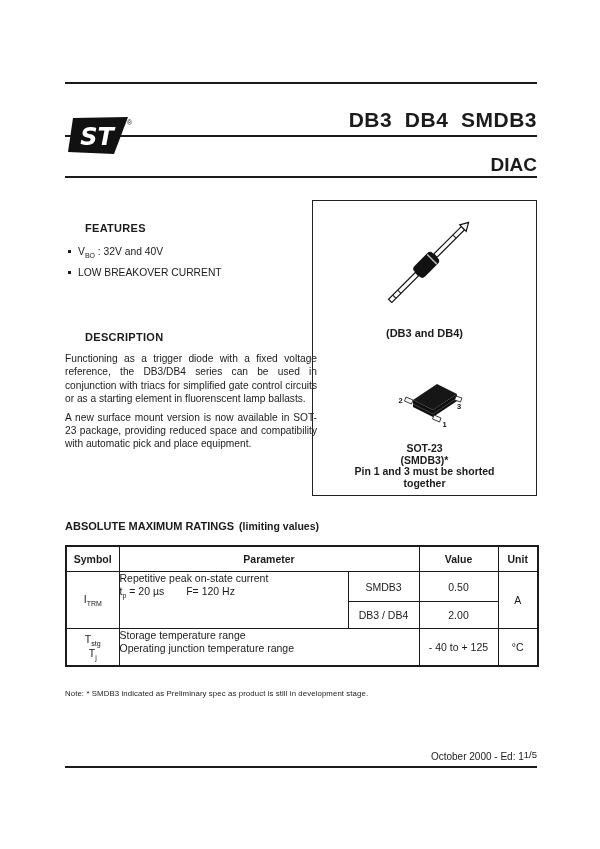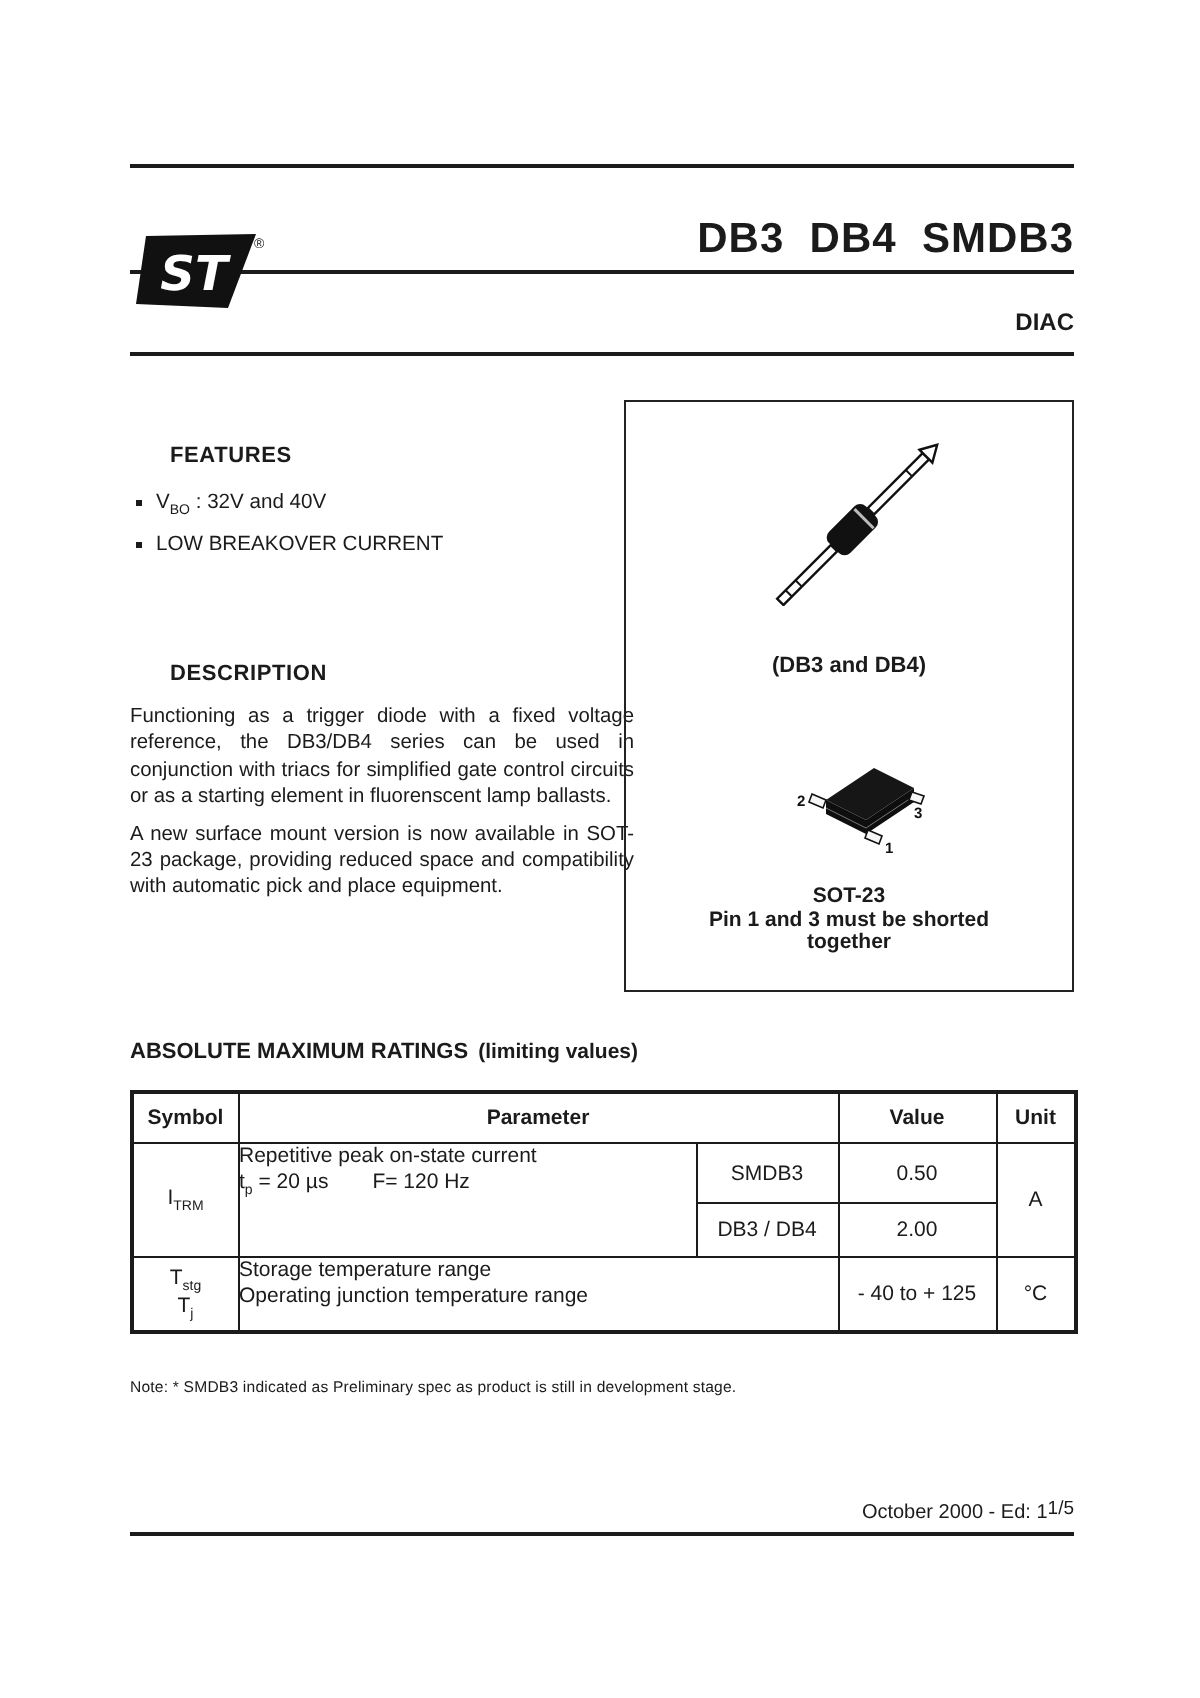--- a/index.html
+++ b/index.html
@@ -7,21 +7,21 @@
     width:600px; height:849px; background:#ffffff;
     font-family:"Liberation Sans", sans-serif; color:#1b1b1b;
     position:relative; overflow:hidden;
   }
   .abs { position:absolute; }
   .rule { position:absolute; background:#1b1b1b; height:2px; width:472px; left:65px; }
 
   
   .doc-title { position:absolute; right:63px; top:108px; font-size:21px; font-weight:bold;
                letter-spacing:0.5px; white-space:pre; }
-  .doc-subtitle { position:absolute; right:63px; top:154px; font-size:12px; font-weight:bold; }
+  .doc-subtitle { position:absolute; right:63px; top:154px; font-size:19px; font-weight:bold; }
   .reg-mark { position:absolute; left:127px; top:119px; font-size:7px; }
 
   
   .section-h { font-size:11px; font-weight:bold; margin:0; letter-spacing:0.3px;padding-left:20px; }
   .features { position:absolute; left:65px; top:222px; width:252px; }
   .feature-list { margin:11px 0 0 0; padding:0; list-style:none; }
   .feature-list li { display:flex; align-items:flex-start; margin-bottom:4px;
                      font-size:10.3px; line-height:13px; }
   .sq-bullet { width:3px; height:3px; background:#1b1b1b; margin:5px 7px 0 3px; flex:0 0 auto; }
   sub { font-size:7px; }
@@ -122,20 +122,21 @@
       <polyline points="32,52 72,72 120,40" fill="none" stroke="#777" stroke-width="1"></polyline>
       <polygon points="18,38 32,44 29,52 15,46" fill="#f6f6f6" stroke="#111" stroke-width="1.6"></polygon>
       <polygon points="118,36 130,40 127,48 115,44" fill="#f6f6f6" stroke="#111" stroke-width="1.6"></polygon>
       <polygon points="74,74 88,80 85,88 71,82" fill="#f6f6f6" stroke="#111" stroke-width="1.6"></polygon>
       <text x="3" y="50" font-size="15" font-weight="bold" fill="#111">2</text>
       <text x="120" y="62" font-size="15" font-weight="bold" fill="#111">3</text>
       <text x="91" y="97" font-size="15" font-weight="bold" fill="#111">1</text>
     </svg>
     <div class="pkg-caption small" style="top:242px;">
       <div>SOT-23</div>
+      <div>(SMDB3)*</div>
       <div>Pin 1 and 3 must be shorted</div>
       <div>together</div>
     </div>
   </div>
 
   <div class="ratings-h">
     <span>ABSOLUTE MAXIMUM RATINGS</span><span class="suffix">(limiting values)</span>
   </div>
 
   <table class="ratings">

